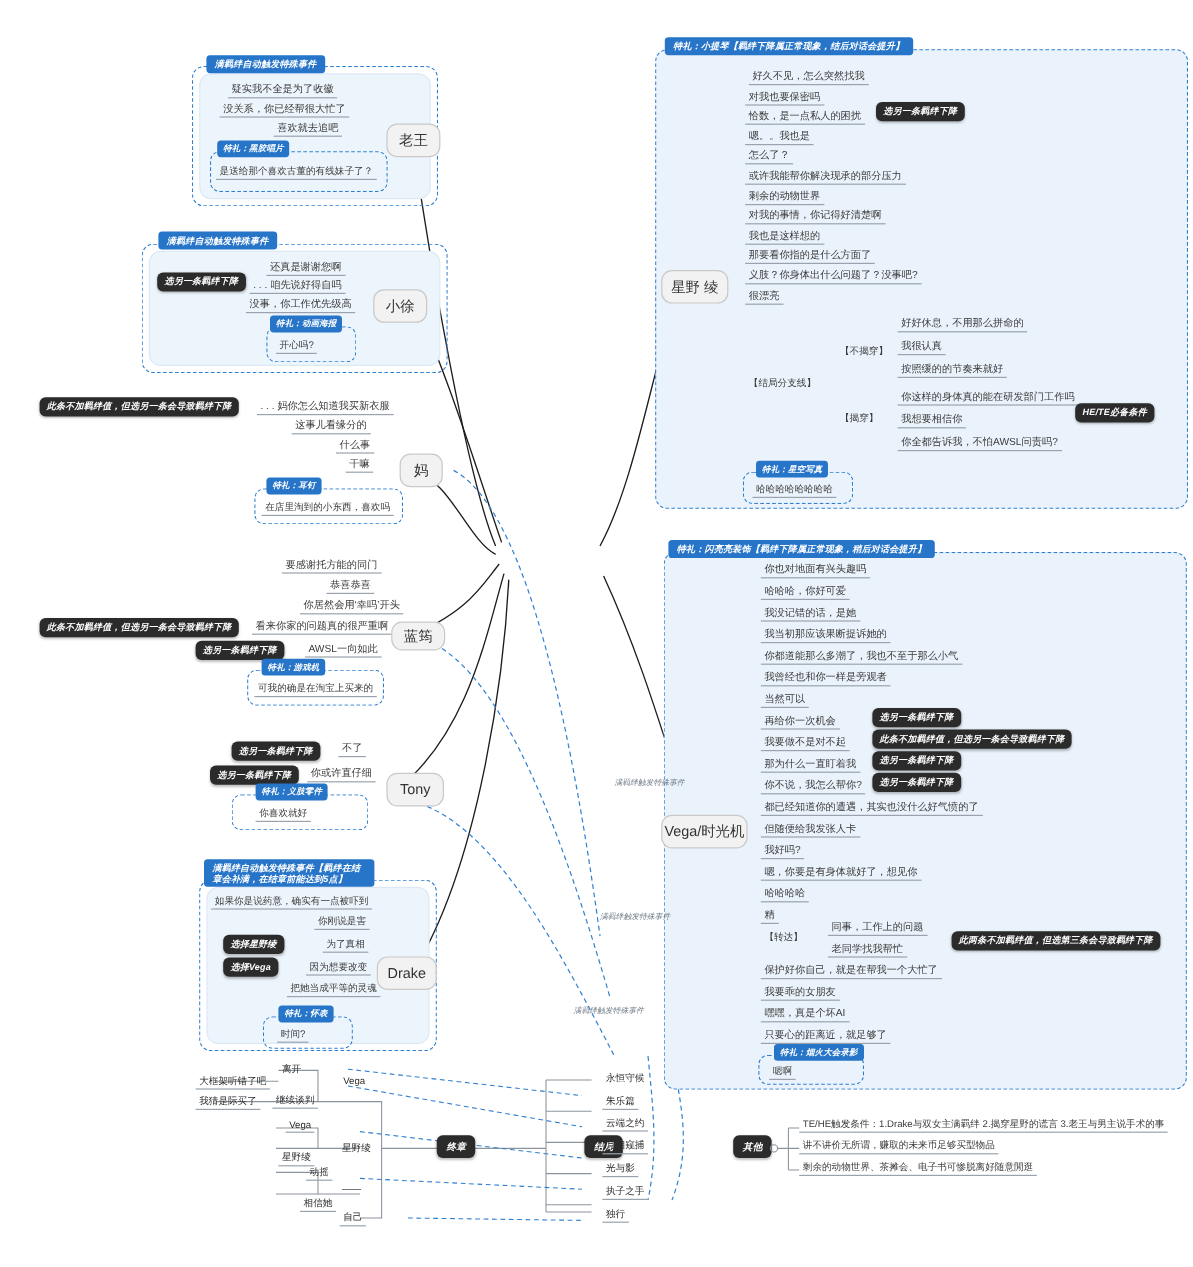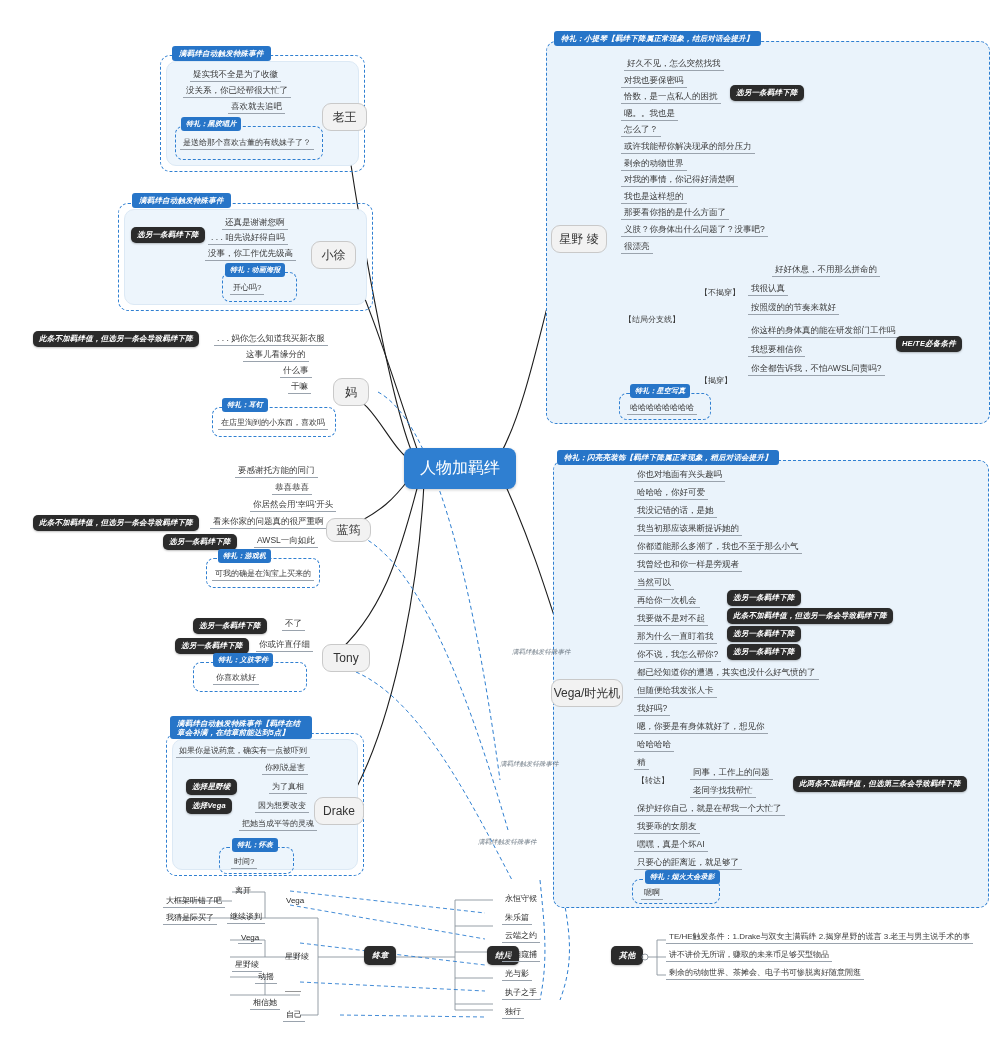--- a/index.html
+++ b/index.html
@@ -89,21 +89,20 @@
 
     <g fill="none" stroke="#2f7fd1" stroke-width="1" stroke-dasharray="4,3">
       <path d="M378,392 C430,420 470,560 500,780"></path>
       <path d="M356,534 C420,560 470,700 508,830"></path>
       <path d="M356,672 C420,700 470,800 512,880"></path>
       <path d="M540,880 C545,930 548,960 540,1000"></path>
       <path d="M560,880 C570,930 575,960 560,1000"></path>
     </g>
   </svg>
 
-  <div class="abs root" style="left:404px;top:448px;">人物加羁绊</div>
 
   <div class="abs dashbox" style="left:160px;top:55px;width:205px;height:117px;"></div>
   <div class="abs softbox" style="left:166px;top:61px;width:193px;height:105px;"></div>
   <div class="abs banner" style="left:172px;top:46px;">满羁绊自动触发特殊事件</div>
 
   <div class="abs line" style="left:190px;top:68px;">疑实我不全是为了收徽</div>
   <div class="abs line" style="left:183px;top:84px;">没关系，你已经帮很大忙了</div>
   <div class="abs line" style="left:228px;top:100px;">喜欢就去追吧</div>
 
   <div class="abs dashbox tight" style="left:175px;top:126px;width:148px;height:34px;"></div>
@@ -196,23 +195,23 @@
   <div class="abs line" style="left:621px;top:157px;">剩余的动物世界</div>
   <div class="abs line" style="left:621px;top:173px;">对我的事情，你记得好清楚啊</div>
   <div class="abs line" style="left:621px;top:190px;">我也是这样想的</div>
   <div class="abs line" style="left:621px;top:206px;">那要看你指的是什么方面了</div>
   <div class="abs line" style="left:621px;top:223px;">义肢？你身体出什么问题了？没事吧?</div>
   <div class="abs line" style="left:621px;top:240px;">很漂亮</div>
   <div class="abs tag" style="left:730px;top:85px;">选另一条羁绊下降</div>
 
   <div class="abs line small" style="left:621px;top:313px;border-bottom:none;">【结局分支线】</div>
   <div class="abs line small" style="left:697px;top:286px;border-bottom:none;">【不揭穿】</div>
-  <div class="abs line small" style="left:697px;top:342px;border-bottom:none;margin-top:32px;">【揭穿】</div>
-
-  <div class="abs line" style="left:748px;top:263px;margin-left:24px;">好好休息，不用那么拼命的</div>
+  <div class="abs line small" style="left:697px;top:342px;border-bottom:none;">【揭穿】</div>
+
+  <div class="abs line" style="left:748px;top:263px;">好好休息，不用那么拼命的</div>
   <div class="abs line" style="left:748px;top:282px;">我很认真</div>
   <div class="abs line" style="left:748px;top:301px;">按照缓的的节奏来就好</div>
   <div class="abs line" style="left:748px;top:324px;">你这样的身体真的能在研发部门工作吗</div>
   <div class="abs line" style="left:748px;top:343px;">我想要相信你</div>
   <div class="abs line" style="left:748px;top:362px;">你全都告诉我，不怕AWSL问责吗?</div>
   <div class="abs tag" style="left:896px;top:336px;">HE/TE必备条件</div>
 
   <div class="abs dashbox tight" style="left:619px;top:393px;width:92px;height:27px;"></div>
   <div class="abs banner sm" style="left:630px;top:384px;">特礼：星空写真</div>
   <div class="abs line small" style="left:627px;top:401px;">哈哈哈哈哈哈哈哈</div>

